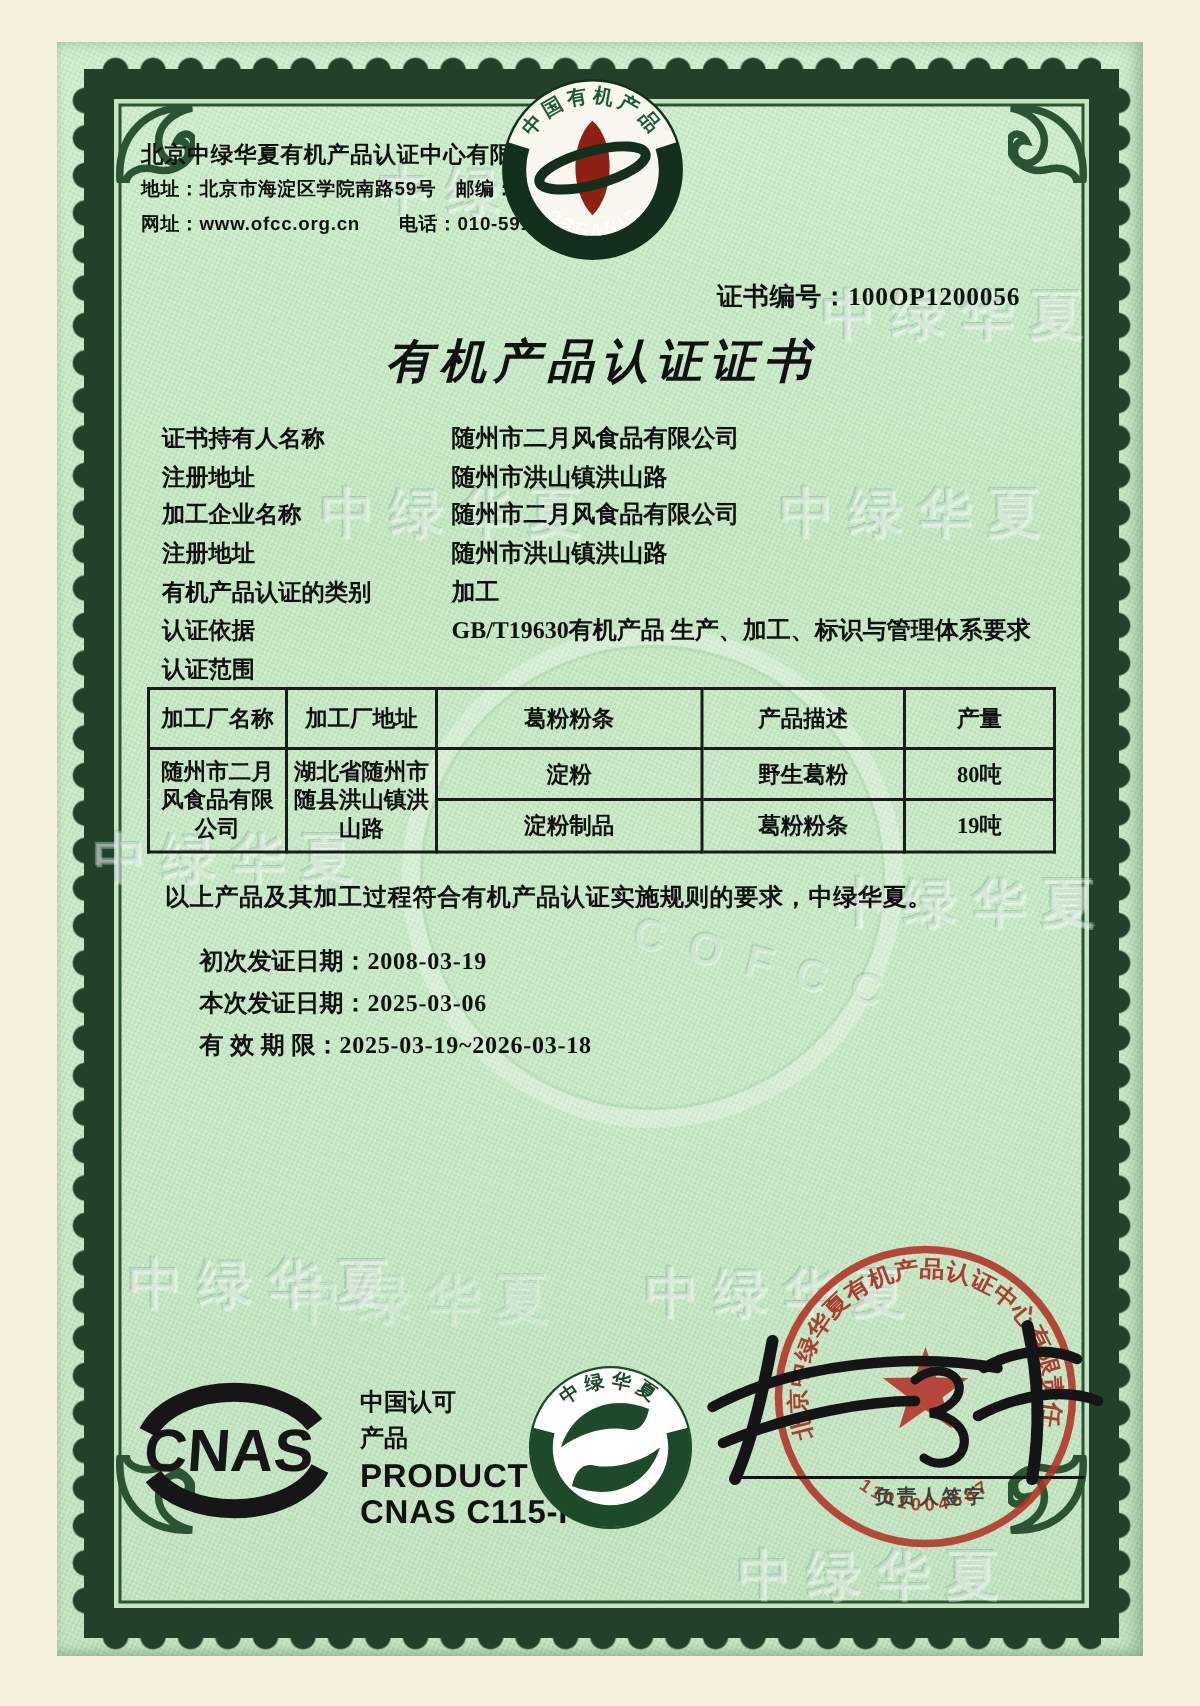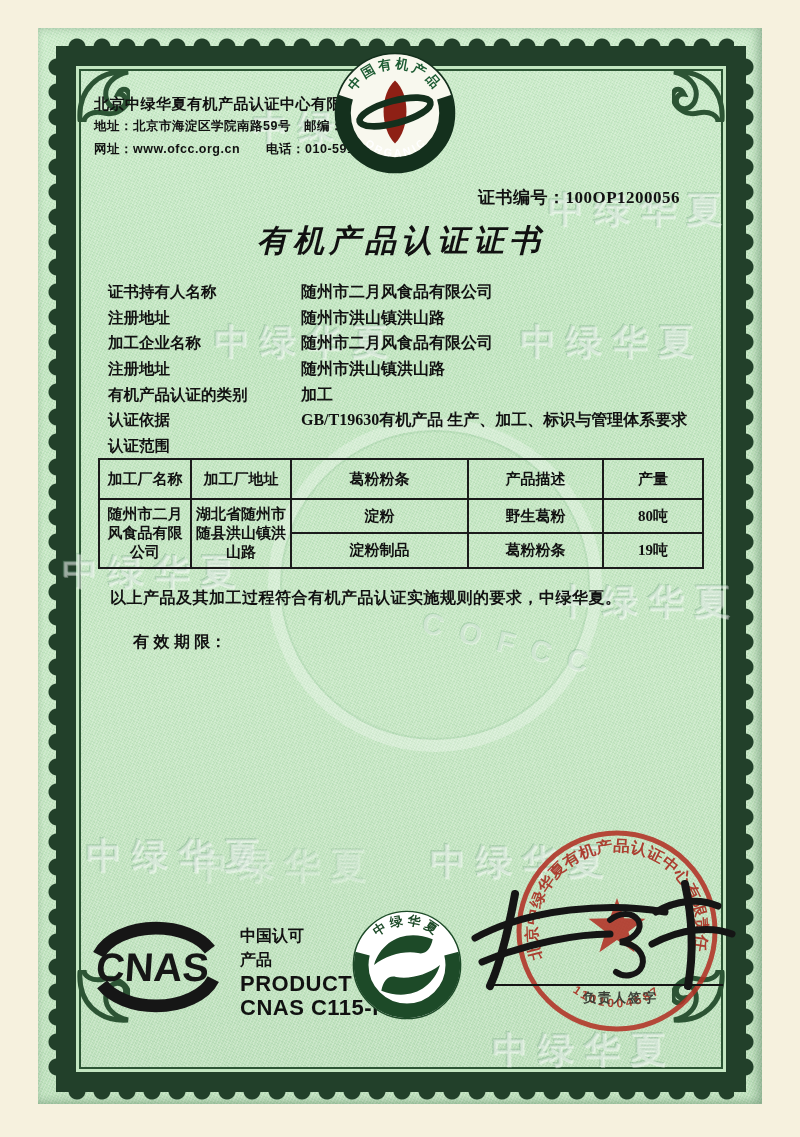--- a/index.html
+++ b/index.html
@@ -217,21 +217,30 @@
     <td>葛粉粉条</td>
     <td>19吨</td>
   </tr>
 </tbody>
   </table>
 
 <div class="statement">以上产品及其加工过程符合有机产品认证实施规则的要求，中绿华夏。</div>
 
 <div class="dates">
   <div class="drow">
+    <span class="dlab">初次发证日期：</span>
+    <span class="dval">2008-03-19</span>
+  </div>
+  <div class="drow">
+    <span class="dlab">本次发证日期：</span>
+    <span class="dval">2025-03-06</span>
+  </div>
+  <div class="drow">
     <span class="dlab">有 效 期 限： </span>
+    <span class="dval">2025-03-19~2026-03-18</span>
   </div>
 </div>
 
 <svg class="cnas-logo" viewBox="0 0 140 96">
   <ellipse cx="70" cy="48" rx="62" ry="40" fill="none" stroke="#161616" stroke-width="13" pathLength="100" stroke-dasharray="40 10 40 10" stroke-dashoffset="-4"></ellipse>
   <text x="70" y="62" text-anchor="middle" font-size="41" font-weight="bold" font-family="Liberation Sans, sans-serif" fill="#161616" transform="skewX(-4)">CNAS</text>
 </svg>
 
 <div class="accred">
   <div class="a0">中国认可</div>

